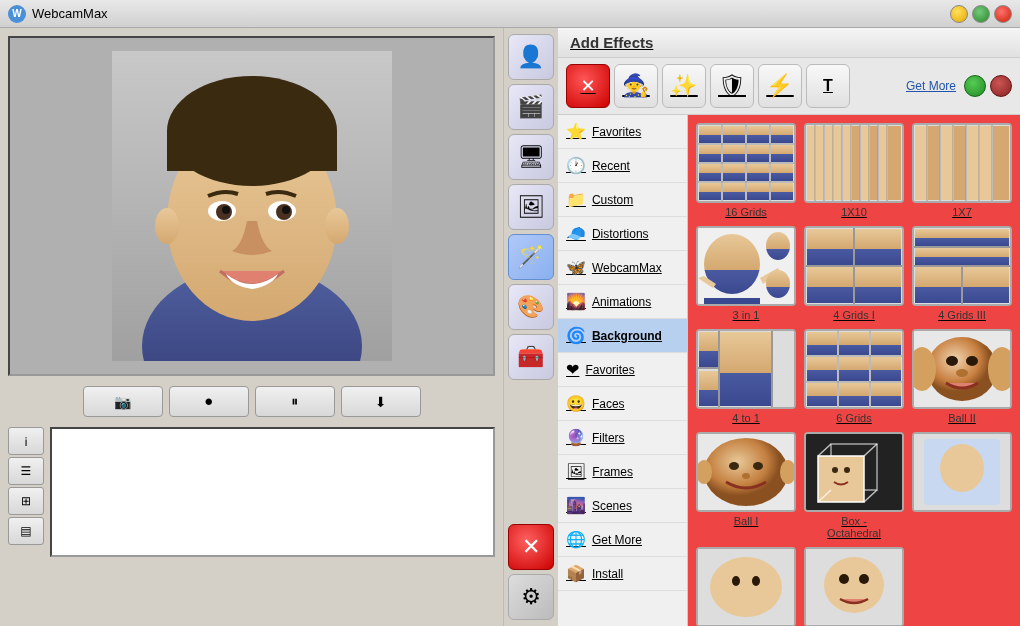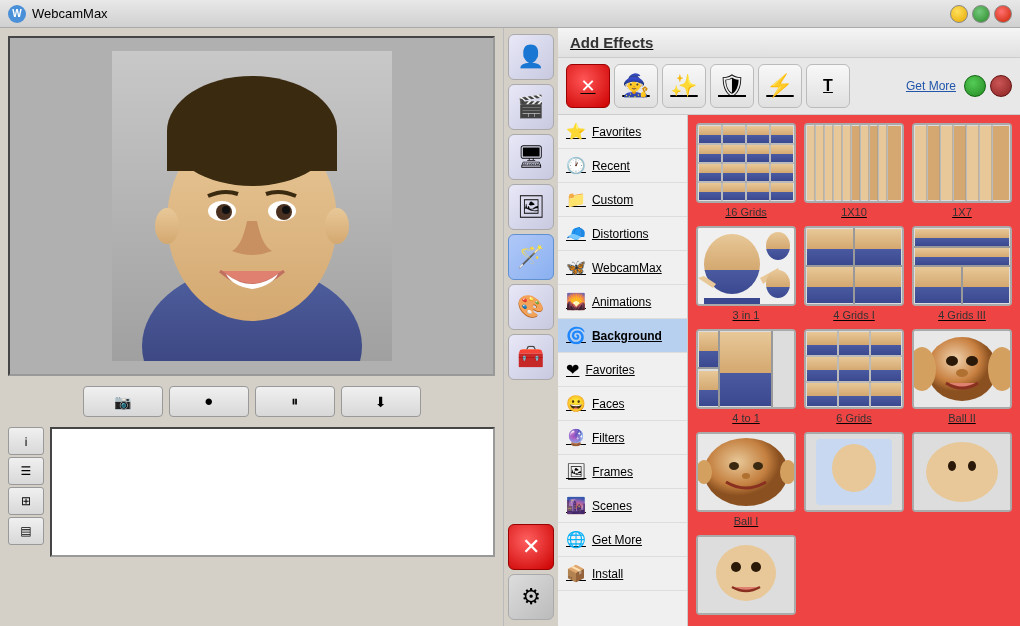--- a/index.html
+++ b/index.html
@@ -717,20 +717,42 @@
 
                 <ellipse cx="48" cy="42" rx="4" ry="3" fill="#b07030"></ellipse>
 
                 <ellipse cx="6" cy="38" rx="8" ry="12" fill="#d4a060"></ellipse>
                 <ellipse cx="90" cy="38" rx="8" ry="12" fill="#d4a060"></ellipse>
               </svg>
             </div>
             <span class="effect-label">Ball I</span>
           </div>
 
+          <div class="effect-item">
+            <div class="effect-thumb dark">
+              <svg viewBox="0 0 96 76" width="96" height="76">
+                <rect width="96" height="76" fill="#222"></rect>
+
+                <rect x="25" y="10" width="46" height="46" fill="none" stroke="#ffffff" stroke-width="1.5" opacity="0.6"></rect>
+
+                <rect x="12" y="22" width="46" height="46" fill="#e8c898" stroke="#ffffff" stroke-width="1.5"></rect>
+
+                <line x1="12" y1="22" x2="25" y2="10" stroke="white" stroke-width="1.5" opacity="0.7"></line>
+                <line x1="58" y1="22" x2="71" y2="10" stroke="white" stroke-width="1.5" opacity="0.7"></line>
+                <line x1="12" y1="68" x2="25" y2="56" stroke="white" stroke-width="1.5" opacity="0.7"></line>
+                <line x1="58" y1="68" x2="71" y2="56" stroke="white" stroke-width="1.5" opacity="0.7"></line>
+
+                <ellipse cx="35" cy="40" rx="14" ry="16" fill="#e8c898"></ellipse>
+                <ellipse cx="29" cy="36" rx="3" ry="3" fill="#3a2810"></ellipse>
+                <ellipse cx="41" cy="36" rx="3" ry="3" fill="#3a2810"></ellipse>
+                <path d="M28 48 Q35 53 42 48" stroke="#8a3020" stroke-width="2" fill="none"></path>
+              </svg>
+            </div>
+            <span class="effect-label">Box -<br>Octahedral</span>
+          </div>
 
           <div class="effect-item">
             <div class="effect-thumb">
               <svg viewBox="0 0 96 76" width="96" height="76">
                 <rect width="96" height="76" fill="#ddd"></rect>
                 <rect x="10" y="5" width="76" height="66" fill="#c8d8f0" rx="4"></rect>
                 <ellipse cx="48" cy="34" rx="22" ry="24" fill="#e8c898"></ellipse>
               </svg>
             </div>
             <span class="effect-label"></span>

